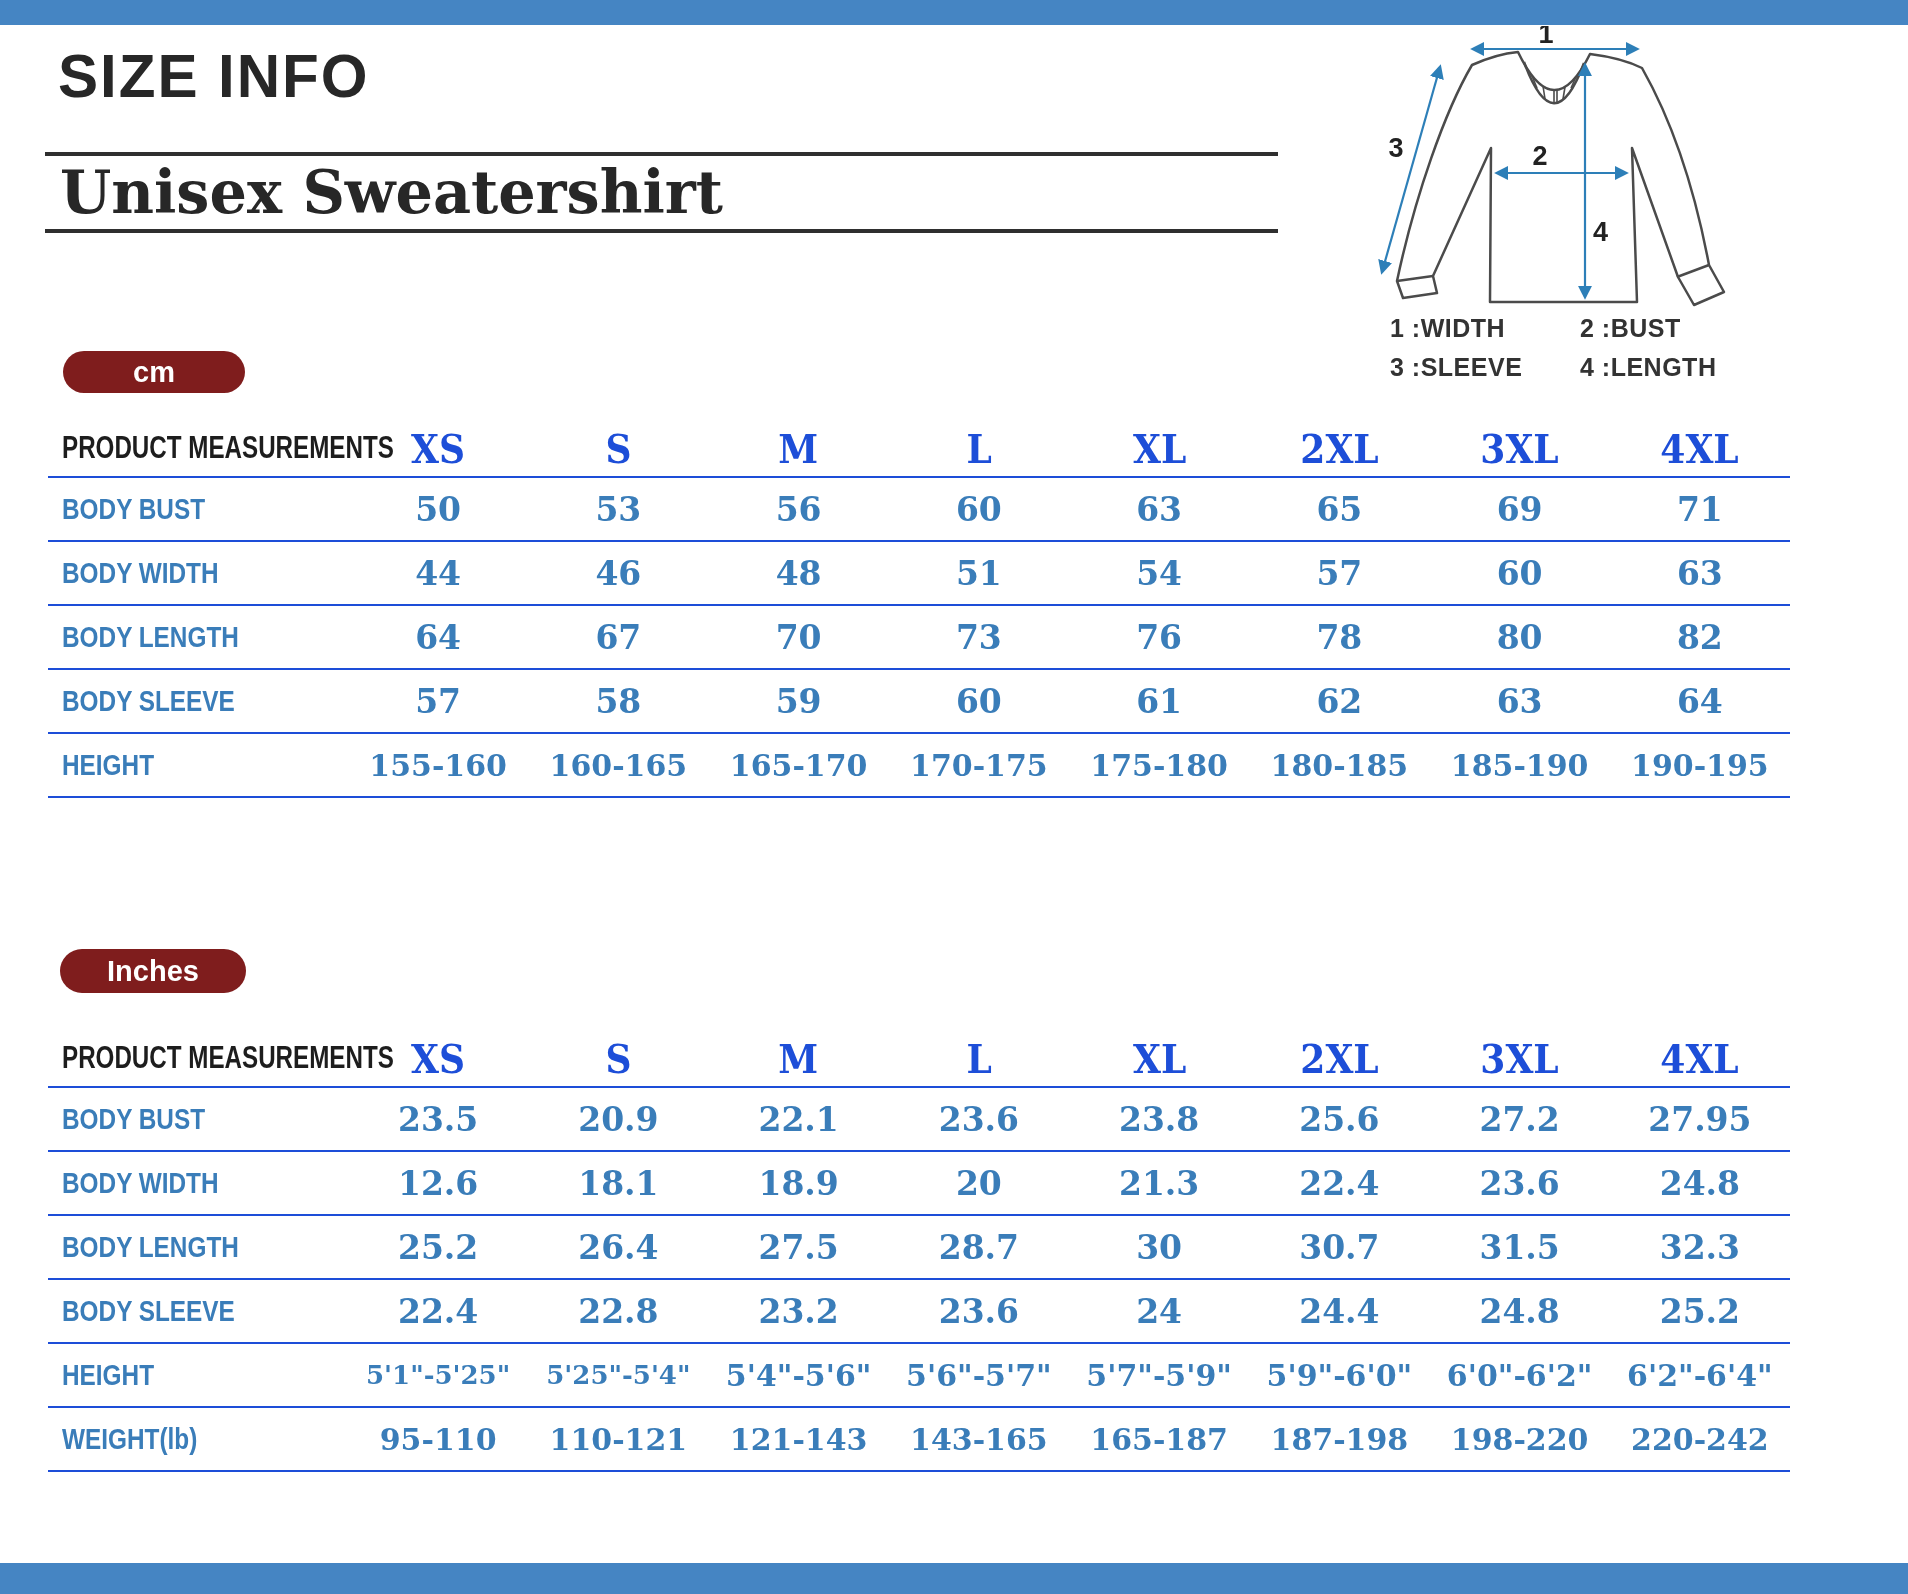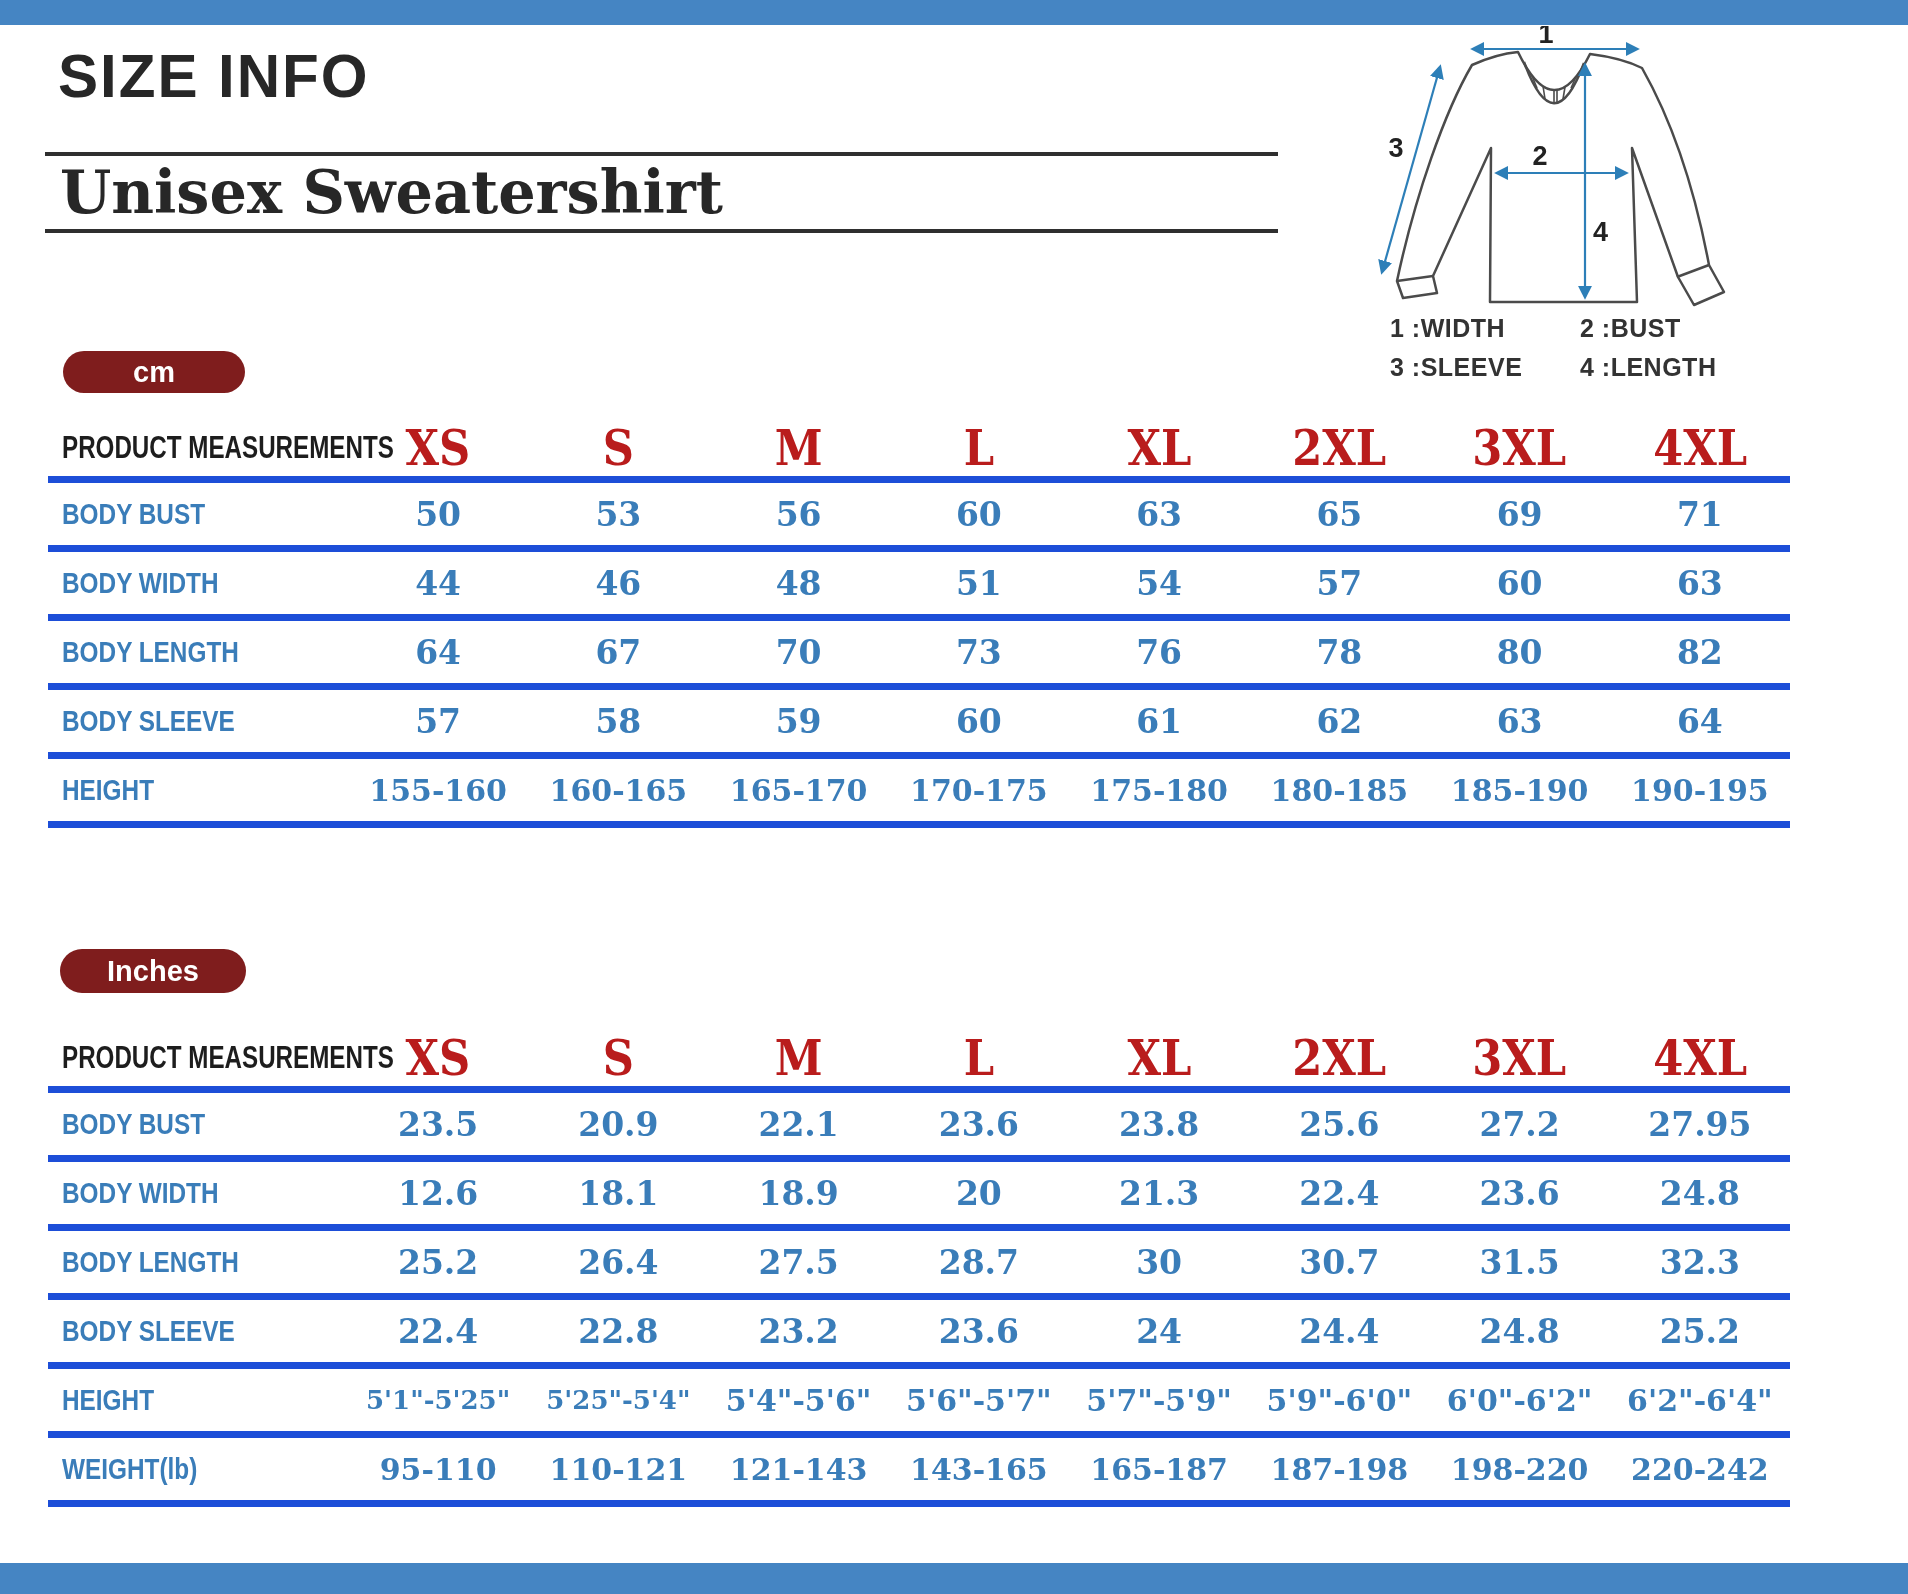--- a/index.html
+++ b/index.html
@@ -36,28 +36,28 @@
     position:absolute;background:#7f1d1d;color:#fff;font-weight:bold;
     border-radius:22px;text-align:center;font-size:29px;
   }
   #badge-cm{left:63px;top:351px;width:182px;height:42px;line-height:42px;}
   #badge-in{left:60px;top:949px;width:186px;height:44px;line-height:44px;}
 
   .size-table{position:absolute;left:48px;width:1742px;}
   #table-cm{top:420px;} #table-in{top:1030px;}
   .t-grid{
     display:grid;grid-template-columns:300px repeat(8,1fr);
-    align-items:center;border-bottom:7px solid #1d4ed8;
+    align-items:center;border-bottom:2px solid #1d4ed8;
   }
   .t-head{height:56px;}
   .t-row{height:62px;}
   .cnd{display:inline-block;white-space:nowrap;}
   .ph{padding-left:14px;color:#1d1d1d;font-size:31px;font-weight:bold;}
   .ph .cnd{transform:scaleX(.78);transform-origin:left;}
-  .sz{text-align:center;color:#b91c1c;font-size:48px;font-weight:bold;
+  .sz{text-align:center;color:#1d4ed8;font-size:40px;font-weight:bold;
       font-family:"DejaVu Serif",serif;}
   .sz .cnd{transform:scaleX(.9);}
   .rl{padding-left:14px;color:#3a7db9;font-size:29px;font-weight:bold;}
   .rl .cnd{transform:scaleX(.84);transform-origin:left;}
   .val{
     text-align:center;color:#3a7db9;font-weight:bold;font-size:33px;
     font-family:"DejaVu Serif",serif;white-space:nowrap;
   }
   .val.sm{font-size:30px;}
   .val.xs2{font-size:26px;}

